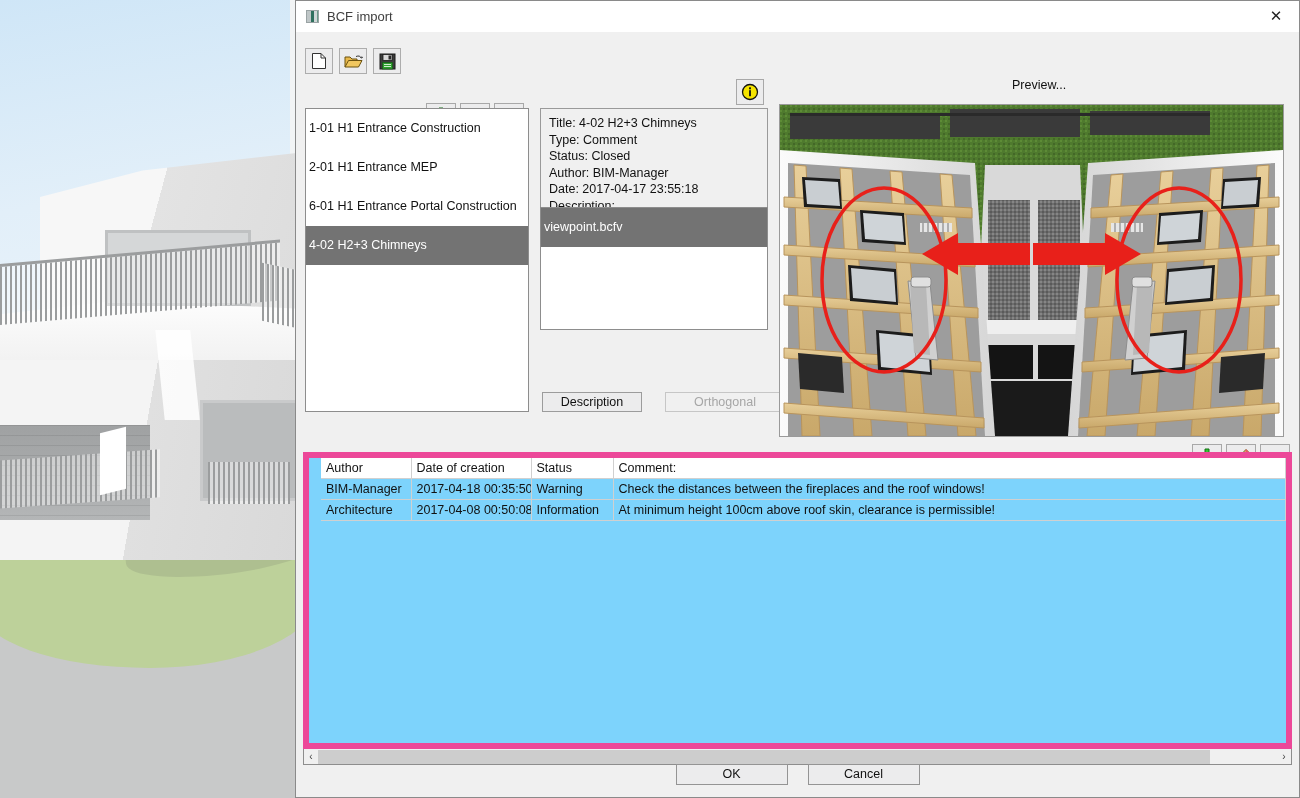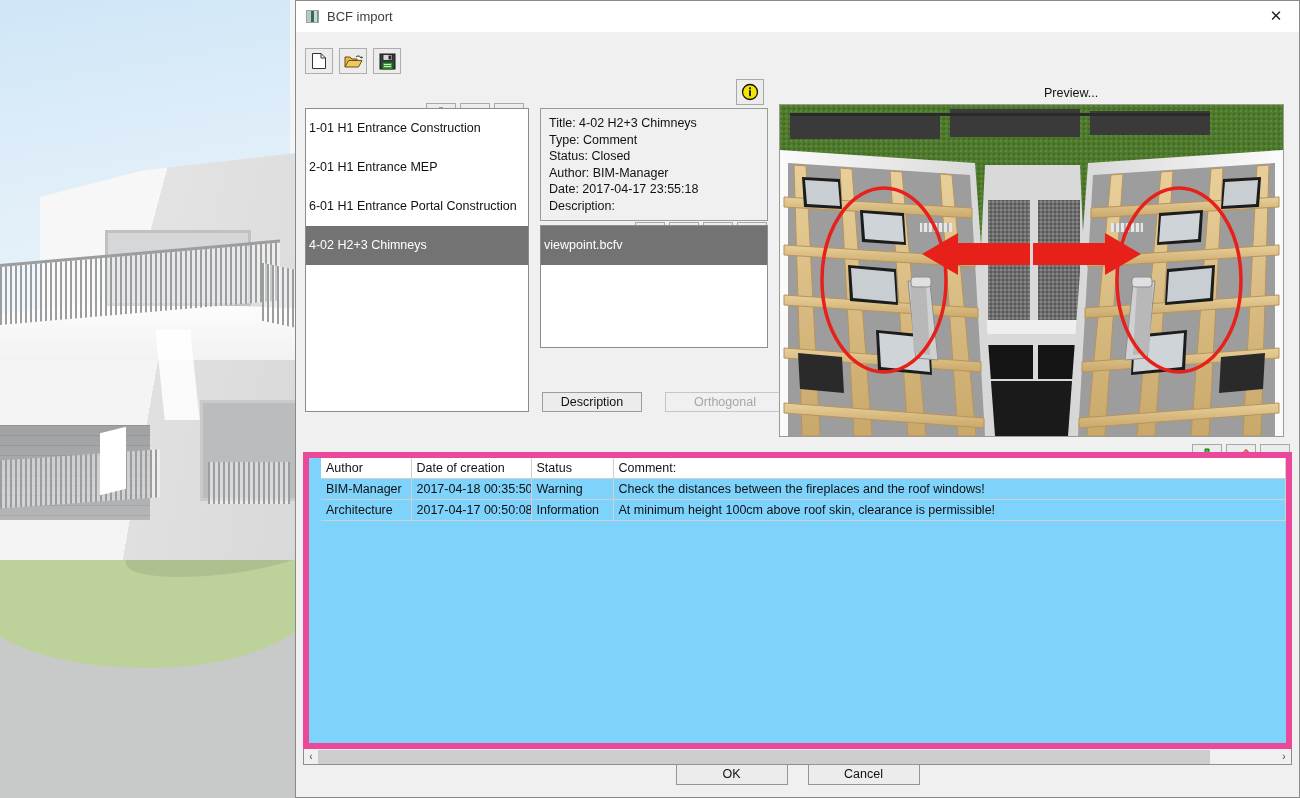--- a/index.html
+++ b/index.html
@@ -234,28 +234,28 @@
           <rect x="2" y="1" width="11" height="12" fill="#fff" stroke="#222" stroke-width="1"></rect>
           <path d="M4 3.5 H11 M4 5.5 H11 M4 7.5 H9" stroke="#222" stroke-width=".9"></path>
           <path d="M11 8 L16 8 L16 12 L11 12 Z" fill="#f2d24a" stroke="#222" stroke-width=".8"></path>
           <rect x="1" y="14" width="3" height="3" fill="#cfcfcf" stroke="#222" stroke-width=".7"></rect>
           <path d="M6.5 17 L8 14 L9.5 17 Z" fill="#7a7a7a" stroke="#222" stroke-width=".7"></path>
           <rect x="11" y="14" width="3" height="3" fill="#6fc06f" stroke="#222" stroke-width=".7"></rect>
         </svg>
       </div>
     </div>
 
-    <div class="listbox" style="left:244px;top:193px;width:228px;height:123px;">
+    <div class="listbox" style="left:244px;top:175px;width:228px;height:123px;">
       <div class="litem sel">viewpoint.bcfv</div>
     </div>
 
     <div class="pbtn" style="left:246px;top:360px;width:100px;">Description</div>
     <div class="pbtn disabled" style="left:369px;top:360px;width:120px;">Orthogonal</div>
 
-    <div class="sec-label" style="left:748px;top:46px;margin-top:8px;">Preview...</div>
+    <div class="sec-label" style="left:716px;top:46px;">Preview...</div>
     <div id="preview">
       <svg width="503" height="331" viewBox="0 0 503 331" preserveAspectRatio="none">
         <defs>
           <linearGradient id="wood" x1="0" y1="0" x2="0" y2="1">
             <stop offset="0%" stop-color="#e8cf9a"></stop>
               <stop offset="100%" stop-color="#c9a86a"></stop>
           </linearGradient>
           <linearGradient id="wall" x1="0" y1="0" x2="1" y2="0">
             <stop offset="0%" stop-color="#fbfbfb"></stop>
               <stop offset="100%" stop-color="#d6d6d6"></stop>
@@ -417,21 +417,21 @@
         </thead>
         <tbody>
           <tr>
             <td>BIM-Manager</td>
             <td>2017-04-18 00:35:50</td>
             <td>Warning</td>
             <td>Check the distances between the fireplaces and the roof windows!</td>
           </tr>
           <tr>
             <td>Architecture</td>
-            <td>2017-04-17 00:50:08</td>
+            <td>2017-04-08 00:50:08</td>
             <td>Information</td>
             <td>At minimum height 100cm above roof skin, clearance is permissible!</td>
           </tr>
         </tbody>
       </table>
     </div>
 
     <div id="hscroll">
       <div class="arr">‹</div>
       <div class="track">

